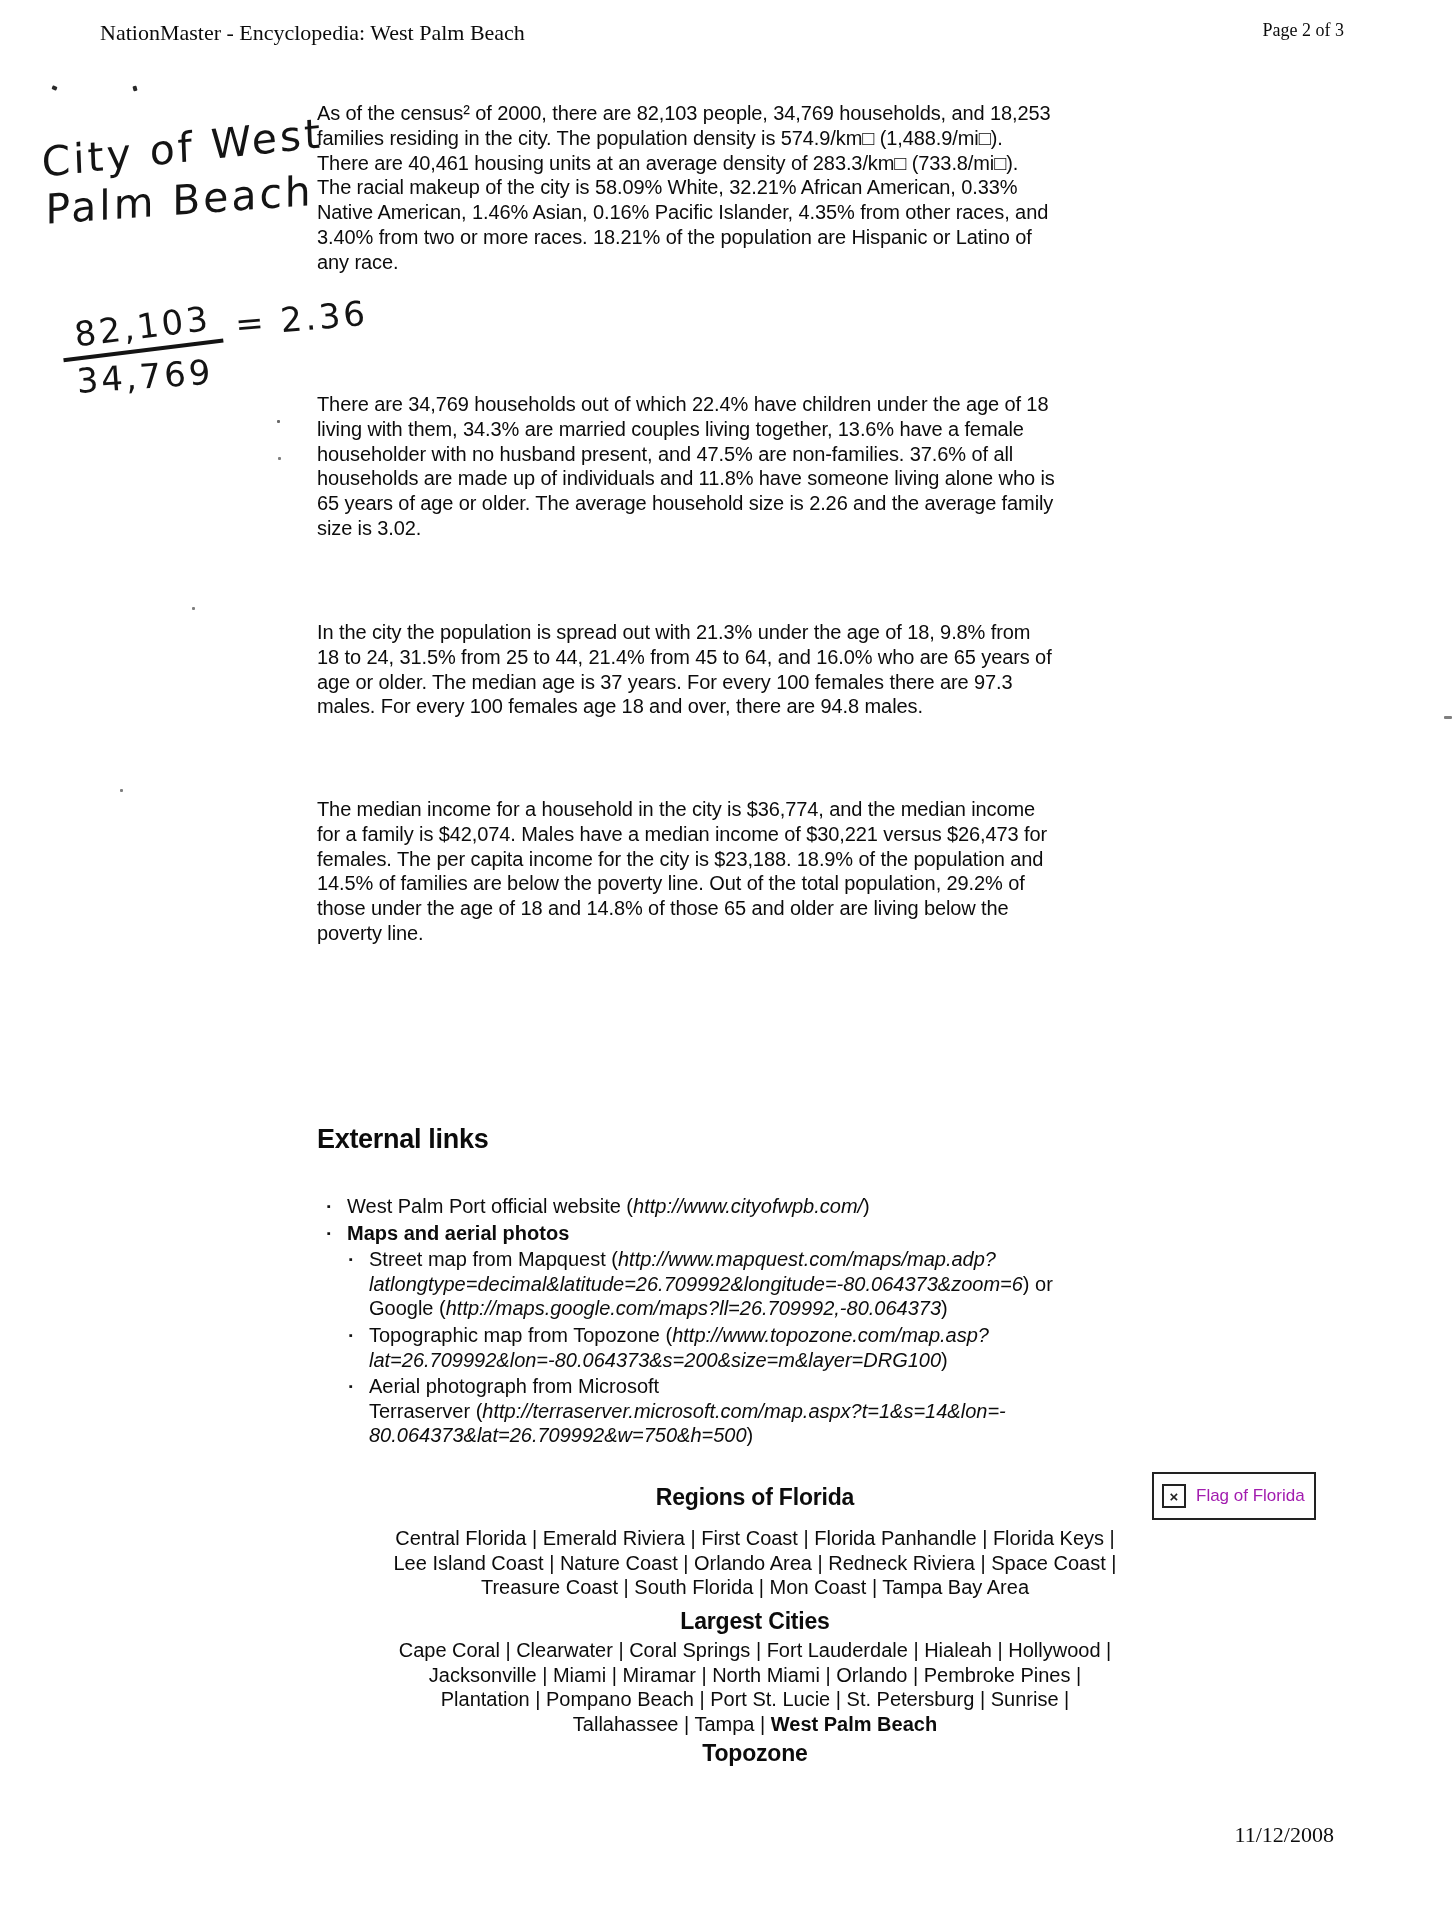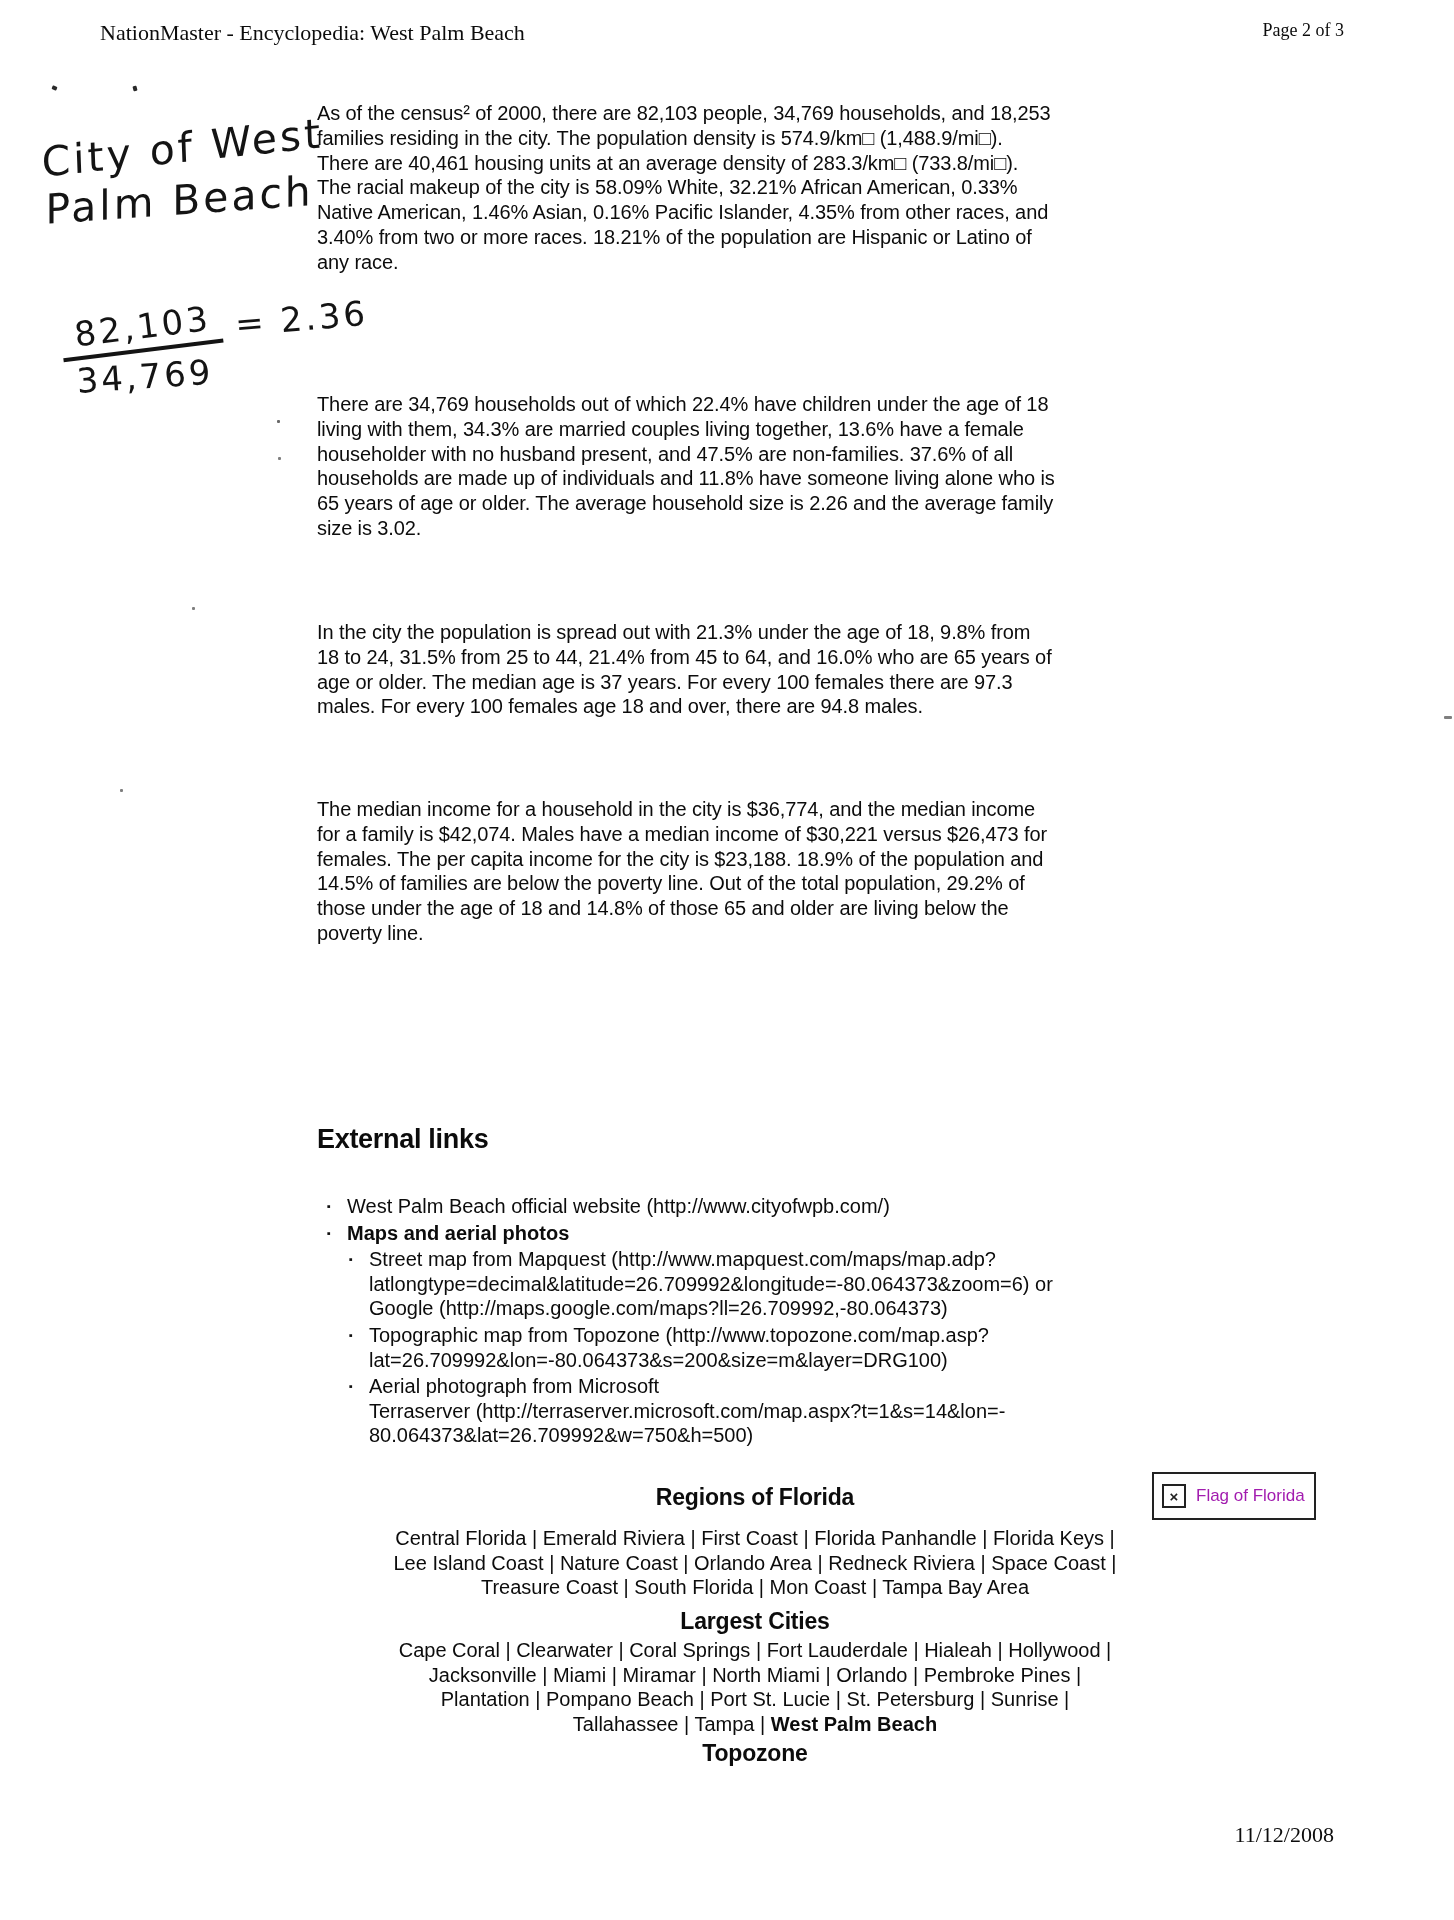--- a/index.html
+++ b/index.html
@@ -57,21 +57,21 @@
   .p5{top:1024px;}
 
   .ext-heading{position:absolute;left:317px;top:1124px;font-size:27px;font-weight:bold;letter-spacing:-0.3px;}
 
   
   .links{position:absolute;left:327px;top:1194px;width:830px;font-size:20px;line-height:24.6px;}
   .li{display:flex;margin-bottom:2px;}
   .li .blt{flex:0 0 20px;font-size:11px;line-height:24px;color:#111;}
   .li .txt{flex:1;white-space:pre-line;}
   .li.lvl2{margin-left:22px;}
-  .url{margin-top:12px;}
+  .url{font-style:italic;margin-top:12px;}
   .bold{font-weight:bold;}
 
   
   .centered{position:absolute;left:325px;width:860px;text-align:center;}
   .sec-head{font-size:23px;font-weight:bold;letter-spacing:-0.2px;}
   .rg-head{top:1484px;}
   .rg-list{top:1526px;font-weight:normal;font-size:20px;line-height:24.6px;white-space:pre-line;}
   .ct-head{top:1608px;}
   .ct-list{top:1638px;font-size:20px;line-height:24.6px;white-space:pre-line;}
   .co-head{top:1740px;}
@@ -145,21 +145,21 @@
 females. The per capita income for the city is $23,188. 18.9% of the population and
 14.5% of families are below the poverty line. Out of the total population, 29.2% of
 those under the age of 18 and 14.8% of those 65 and older are living below the
 poverty line.</div>
 
   <div class="ext-heading">External links</div>
 
   <div class="links">
     <div class="li">
       <span class="blt">▪</span>
-      <span class="txt"><span>West Palm Beach official website (</span><span class="url">http://www.cityofwpb.com/</span><span>)</span></span>
+      <span class="txt"><span>West Palm Port official website (</span><span class="url">http://www.cityofwpb.com/</span><span>)</span></span>
     </div>
     <div class="li">
       <span class="blt">▪</span>
       <span class="txt bold">Maps and aerial photos</span>
     </div>
     <div class="li lvl2">
       <span class="blt">▪</span>
       <span class="txt"><span>Street map from Mapquest (</span><span class="url">http://www.mapquest.com/maps/map.adp?
 latlongtype=decimal&amp;latitude=26.709992&amp;longitude=-80.064373&amp;zoom=6</span><span>) or
 Google (</span><span class="url">http://maps.google.com/maps?ll=26.709992,-80.064373</span><span>)</span></span>

